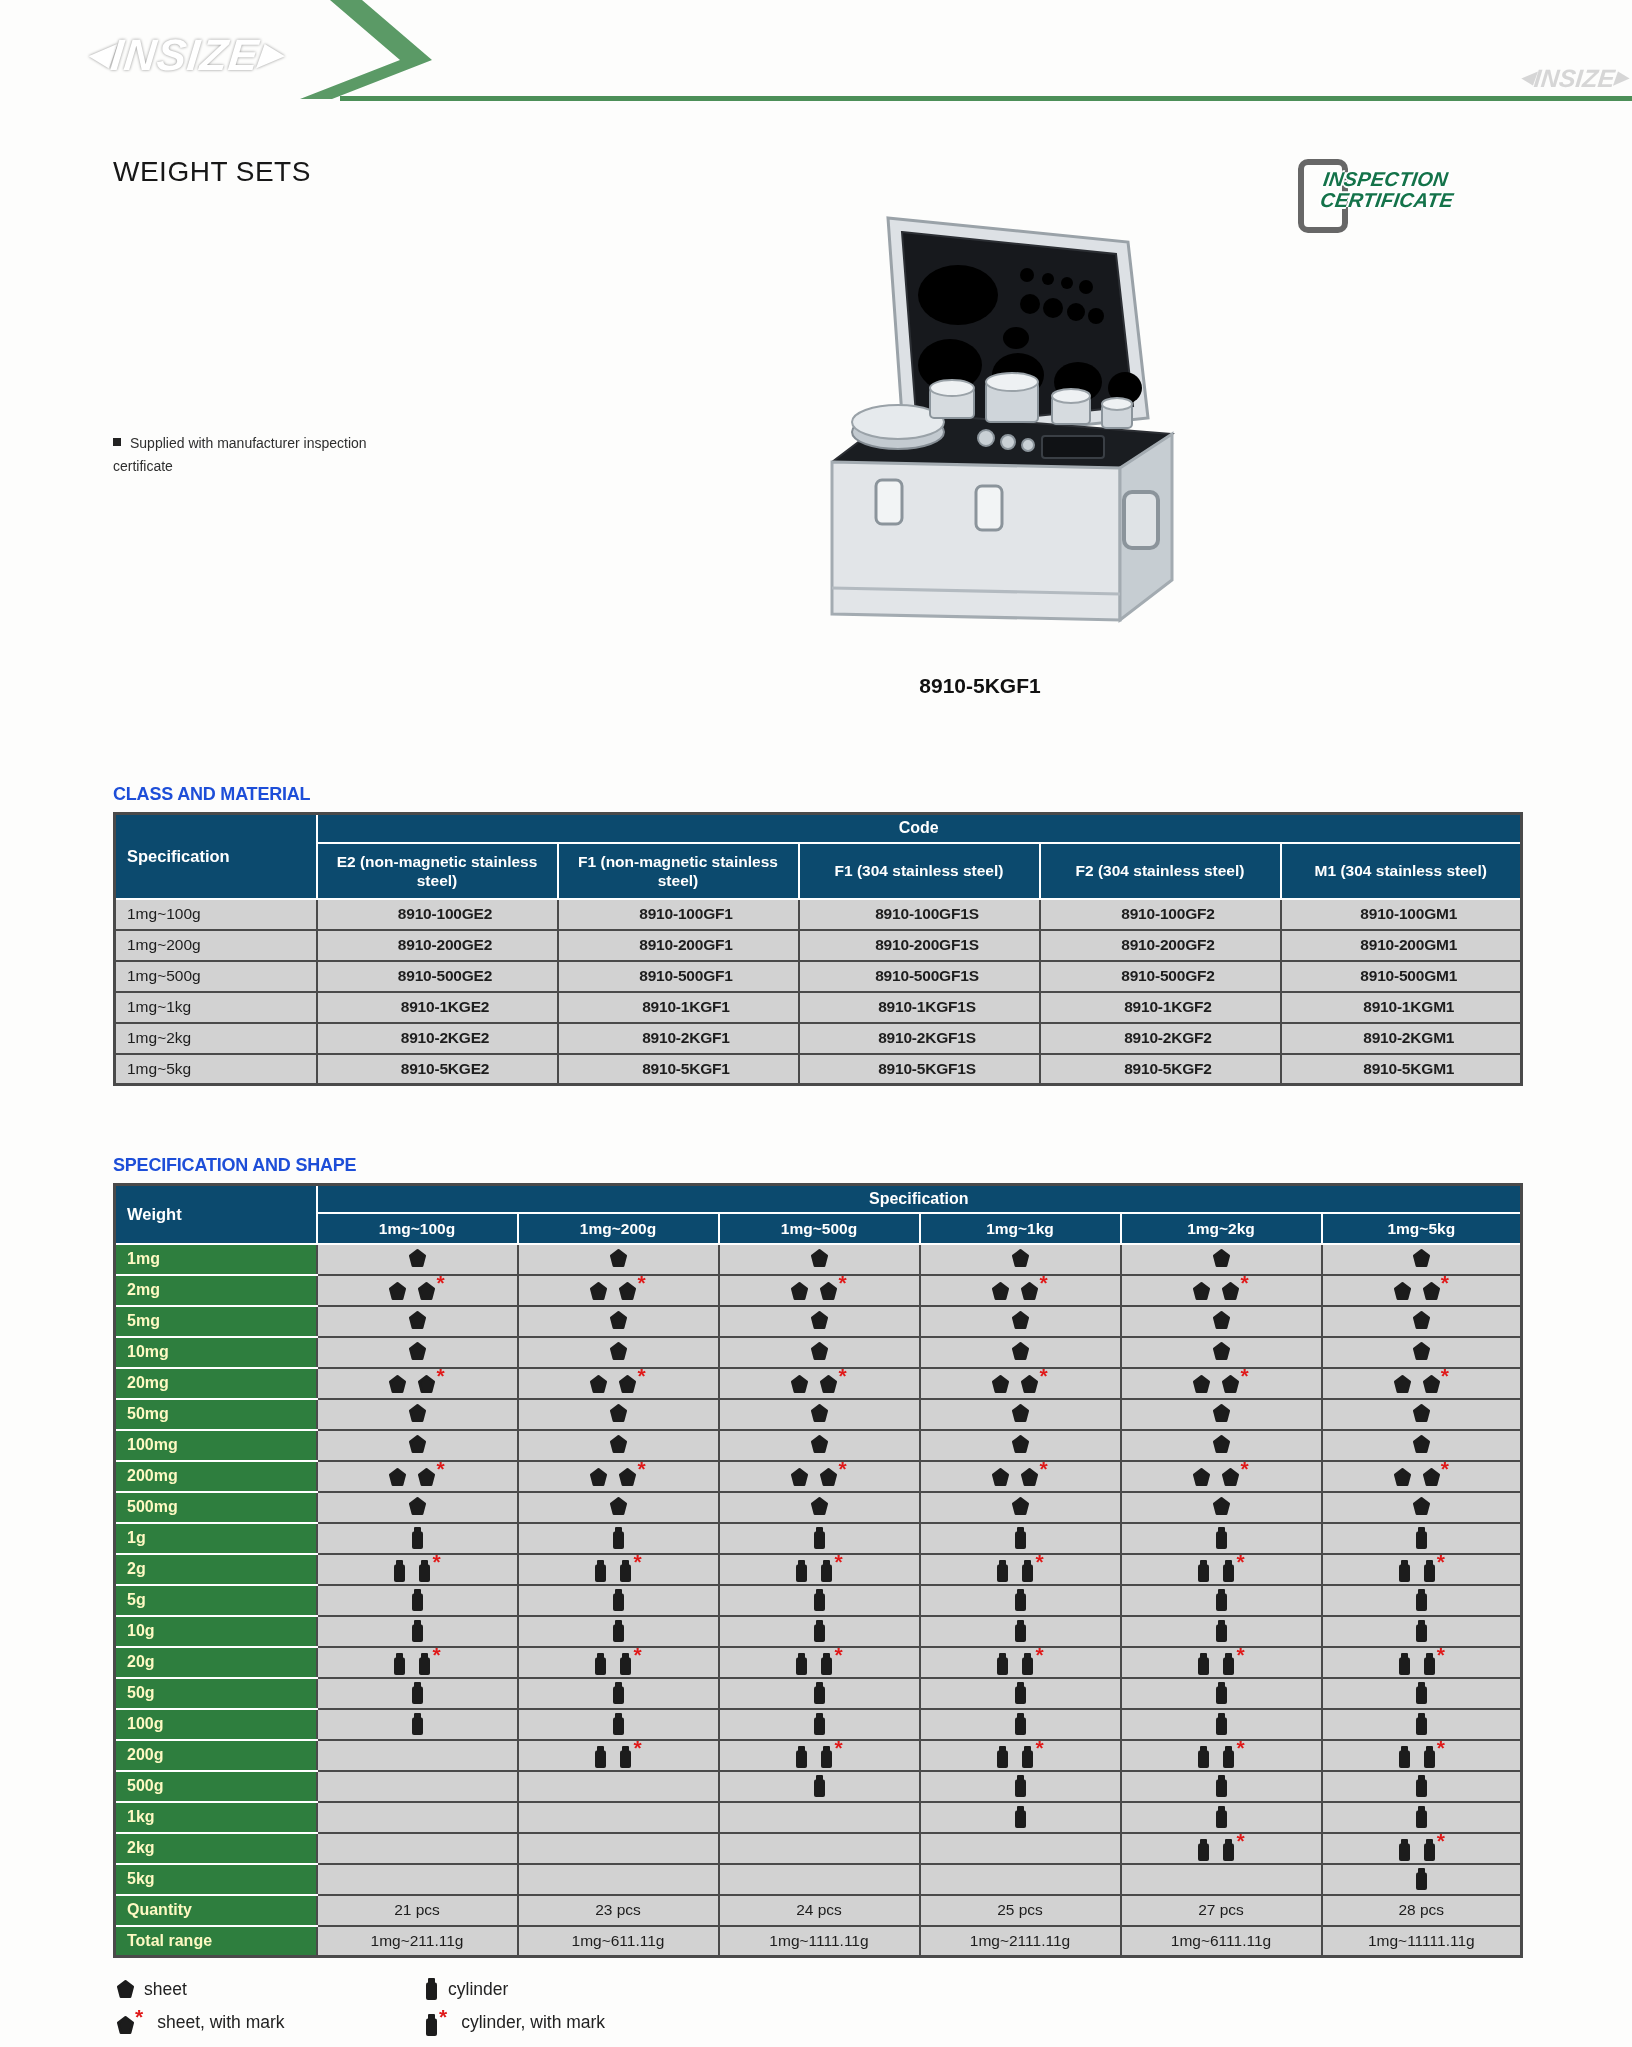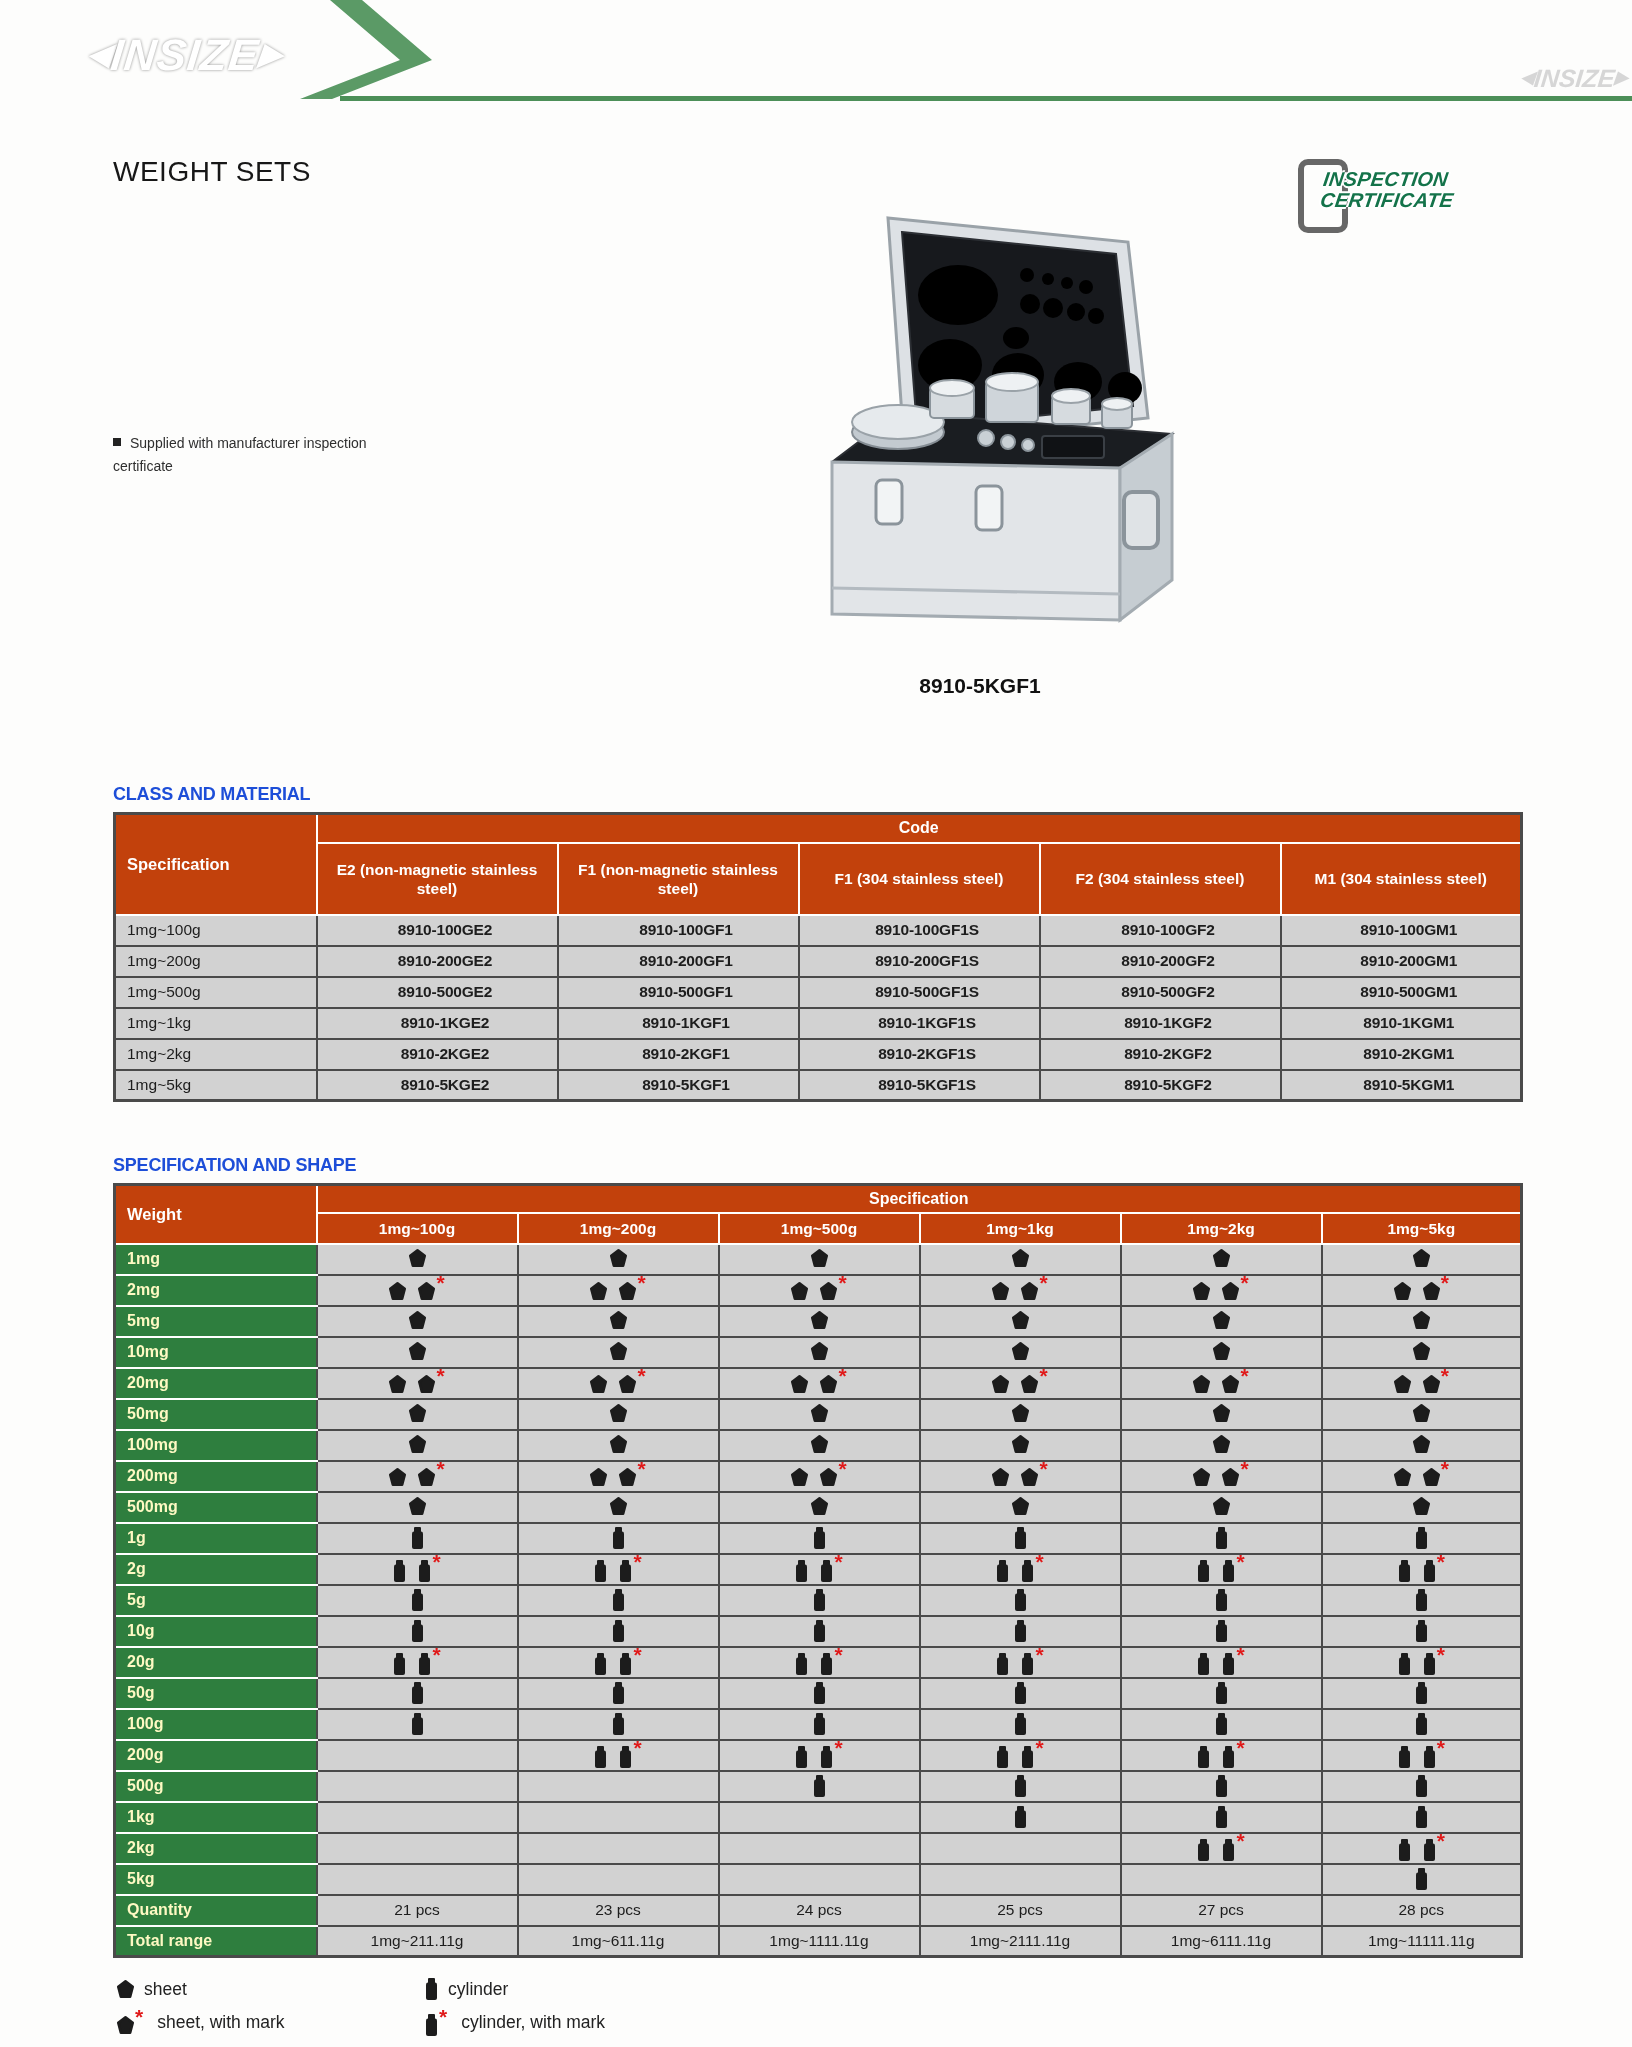--- a/index.html
+++ b/index.html
@@ -52,32 +52,32 @@
     letter-spacing:-.2px; }
   #sec1-title { top:784px; }
   #sec2-title { top:1155px; }
 
   table.tbl { position:absolute; left:113px; border-collapse:collapse; table-layout:fixed;
     border:3px solid #4a4a4a; }
   #tbl1 { top:812px; width:1407px; }
   #tbl2 { top:1183px; width:1407px; }
 
   .tbl th, .tbl td { padding:0; overflow:hidden; }
-  .gh { background:#c2410c; color:#fff; font-weight:bold; border:2px solid #fff;
+  .gh { background:#0c4a6e; color:#fff; font-weight:bold; border:2px solid #fff;
     text-align:center; font-size:16px; }
   th.colh { font-size:15.5px; line-height:19px; }
   th.left-h { text-align:left; padding-left:11px; font-size:16.5px; }
   td.cell { background:#d2d2d2; border:2px solid #4a4a4a; text-align:center; font-size:15.5px; }
   td.code { font-weight:bold; letter-spacing:-.2px;padding-left:16px; }
   td.speclbl { text-align:left; padding-left:11px; font-weight:normal; }
   td.gl { background:#2e7e3e; color:#fef9c3; font-weight:bold; border-top:2px solid #fff;
     border-bottom:2px solid #fff; border-left:3px solid #4a4a4a; border-right:2px solid #4a4a4a;
     text-align:left; padding-left:11px; font-size:16px; }
   #tbl1 tbody tr, #tbl2 tbody tr { height:31px; }
-  #tbl1 thead tr.r1 { height:29px; } #tbl1 thead tr.r2 { height:72px; }
+  #tbl1 thead tr.r1 { height:29px; } #tbl1 thead tr.r2 { height:56px; }
   #tbl2 thead tr.r1 { height:28px; } #tbl2 thead tr.r2 { height:31px; }
   #tbl1 tbody td.cell, #tbl2 tbody td.cell { border-top-width:2px; }
   .icon-wrap { display:inline-block; position:relative; margin:0 6px; height:22px; }
   .icon-wrap svg { vertical-align:middle; }
   .mark { color:#e01a1a; font-weight:bold; font-size:21px; position:relative; top:-6px;
     margin-left:1px; font-style:normal; }
 
   
   .legend { position:absolute; left:117px; top:1978px; width:760px; }
   .legend-row { display:flex; margin-bottom:11px; align-items:flex-end;gap:23px; }

